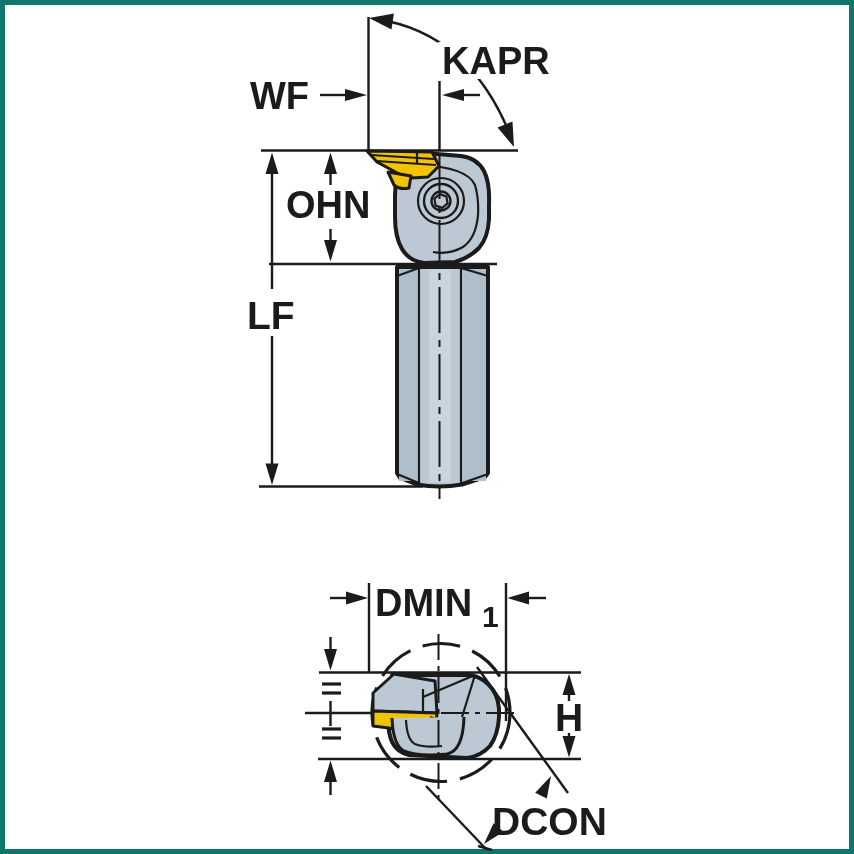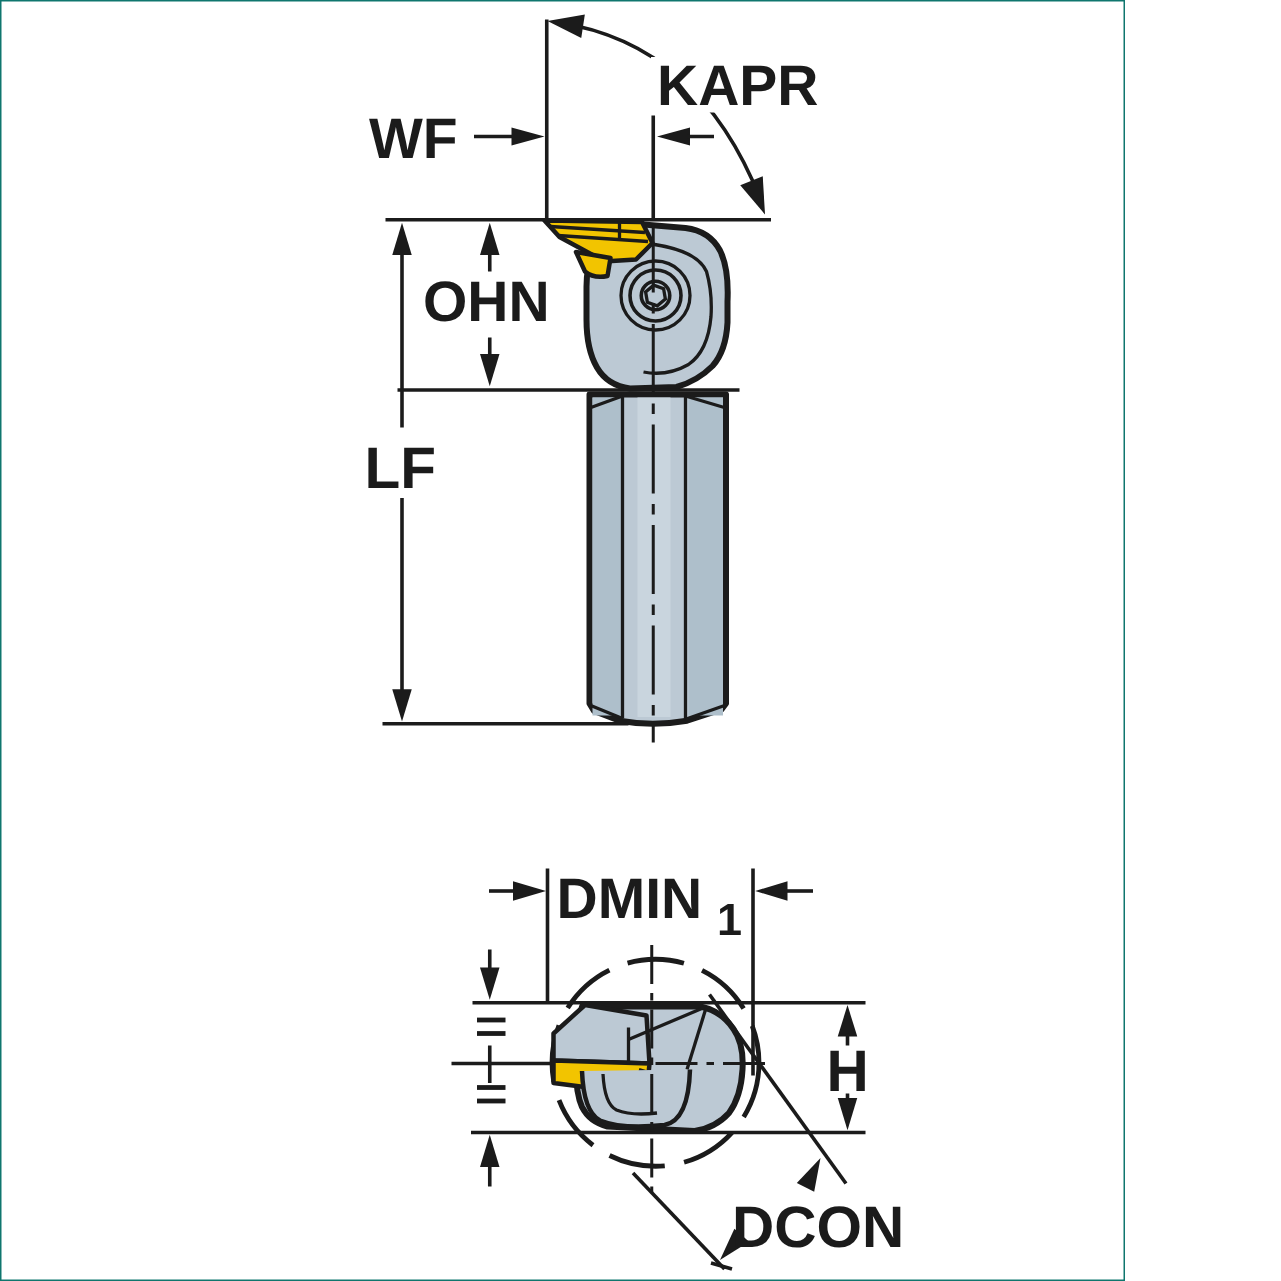--- a/index.html
+++ b/index.html
@@ -1,16 +1,16 @@
 <!DOCTYPE html>
 <html style="--outline: #1b1b1b; --body: #bcc9d4; --body_dark: #aebfcb; --body_light: #c9d5de; --insert: #f2c400; --background: #ffffff; --frame: #cfcfcf;"><head>
 <meta charset="utf-8">
 <style>
   html,body{margin:0;padding:0;background:#fff;}
-  .stage{width:750px;height:854px;box-sizing:border-box;border:1px solid #0f766e;background:var(--background,#fff);}
+  .stage{width:854px;height:854px;box-sizing:border-box;border:5px solid #0f766e;background:var(--background,#fff);}
   svg{display:block;}
   .s1{stroke:var(--outline,#1b1b1b);stroke-width:2.4;fill:none;}
   .s2{stroke:var(--outline,#1b1b1b);stroke-width:3.2;fill:none;}
   .thin{stroke:var(--outline,#1b1b1b);stroke-width:2.2;fill:none;}
   .cl{stroke:var(--outline,#1b1b1b);stroke-width:2;fill:none;}
   .arrow{fill:var(--outline,#1b1b1b);stroke:none;}
   .bodyf{fill:var(--body,#bcc9d4);stroke:var(--outline,#1b1b1b);stroke-width:4;stroke-linejoin:round;}
   .bodyf2{fill:var(--body,#bcc9d4);stroke:var(--outline,#1b1b1b);stroke-width:3;stroke-linejoin:round;}
   .yins{fill:var(--insert,#f2c400);stroke:var(--outline,#1b1b1b);stroke-width:3;stroke-linejoin:round;}
   .shade-d{fill:var(--body_dark,#adbecb);stroke:none;}

